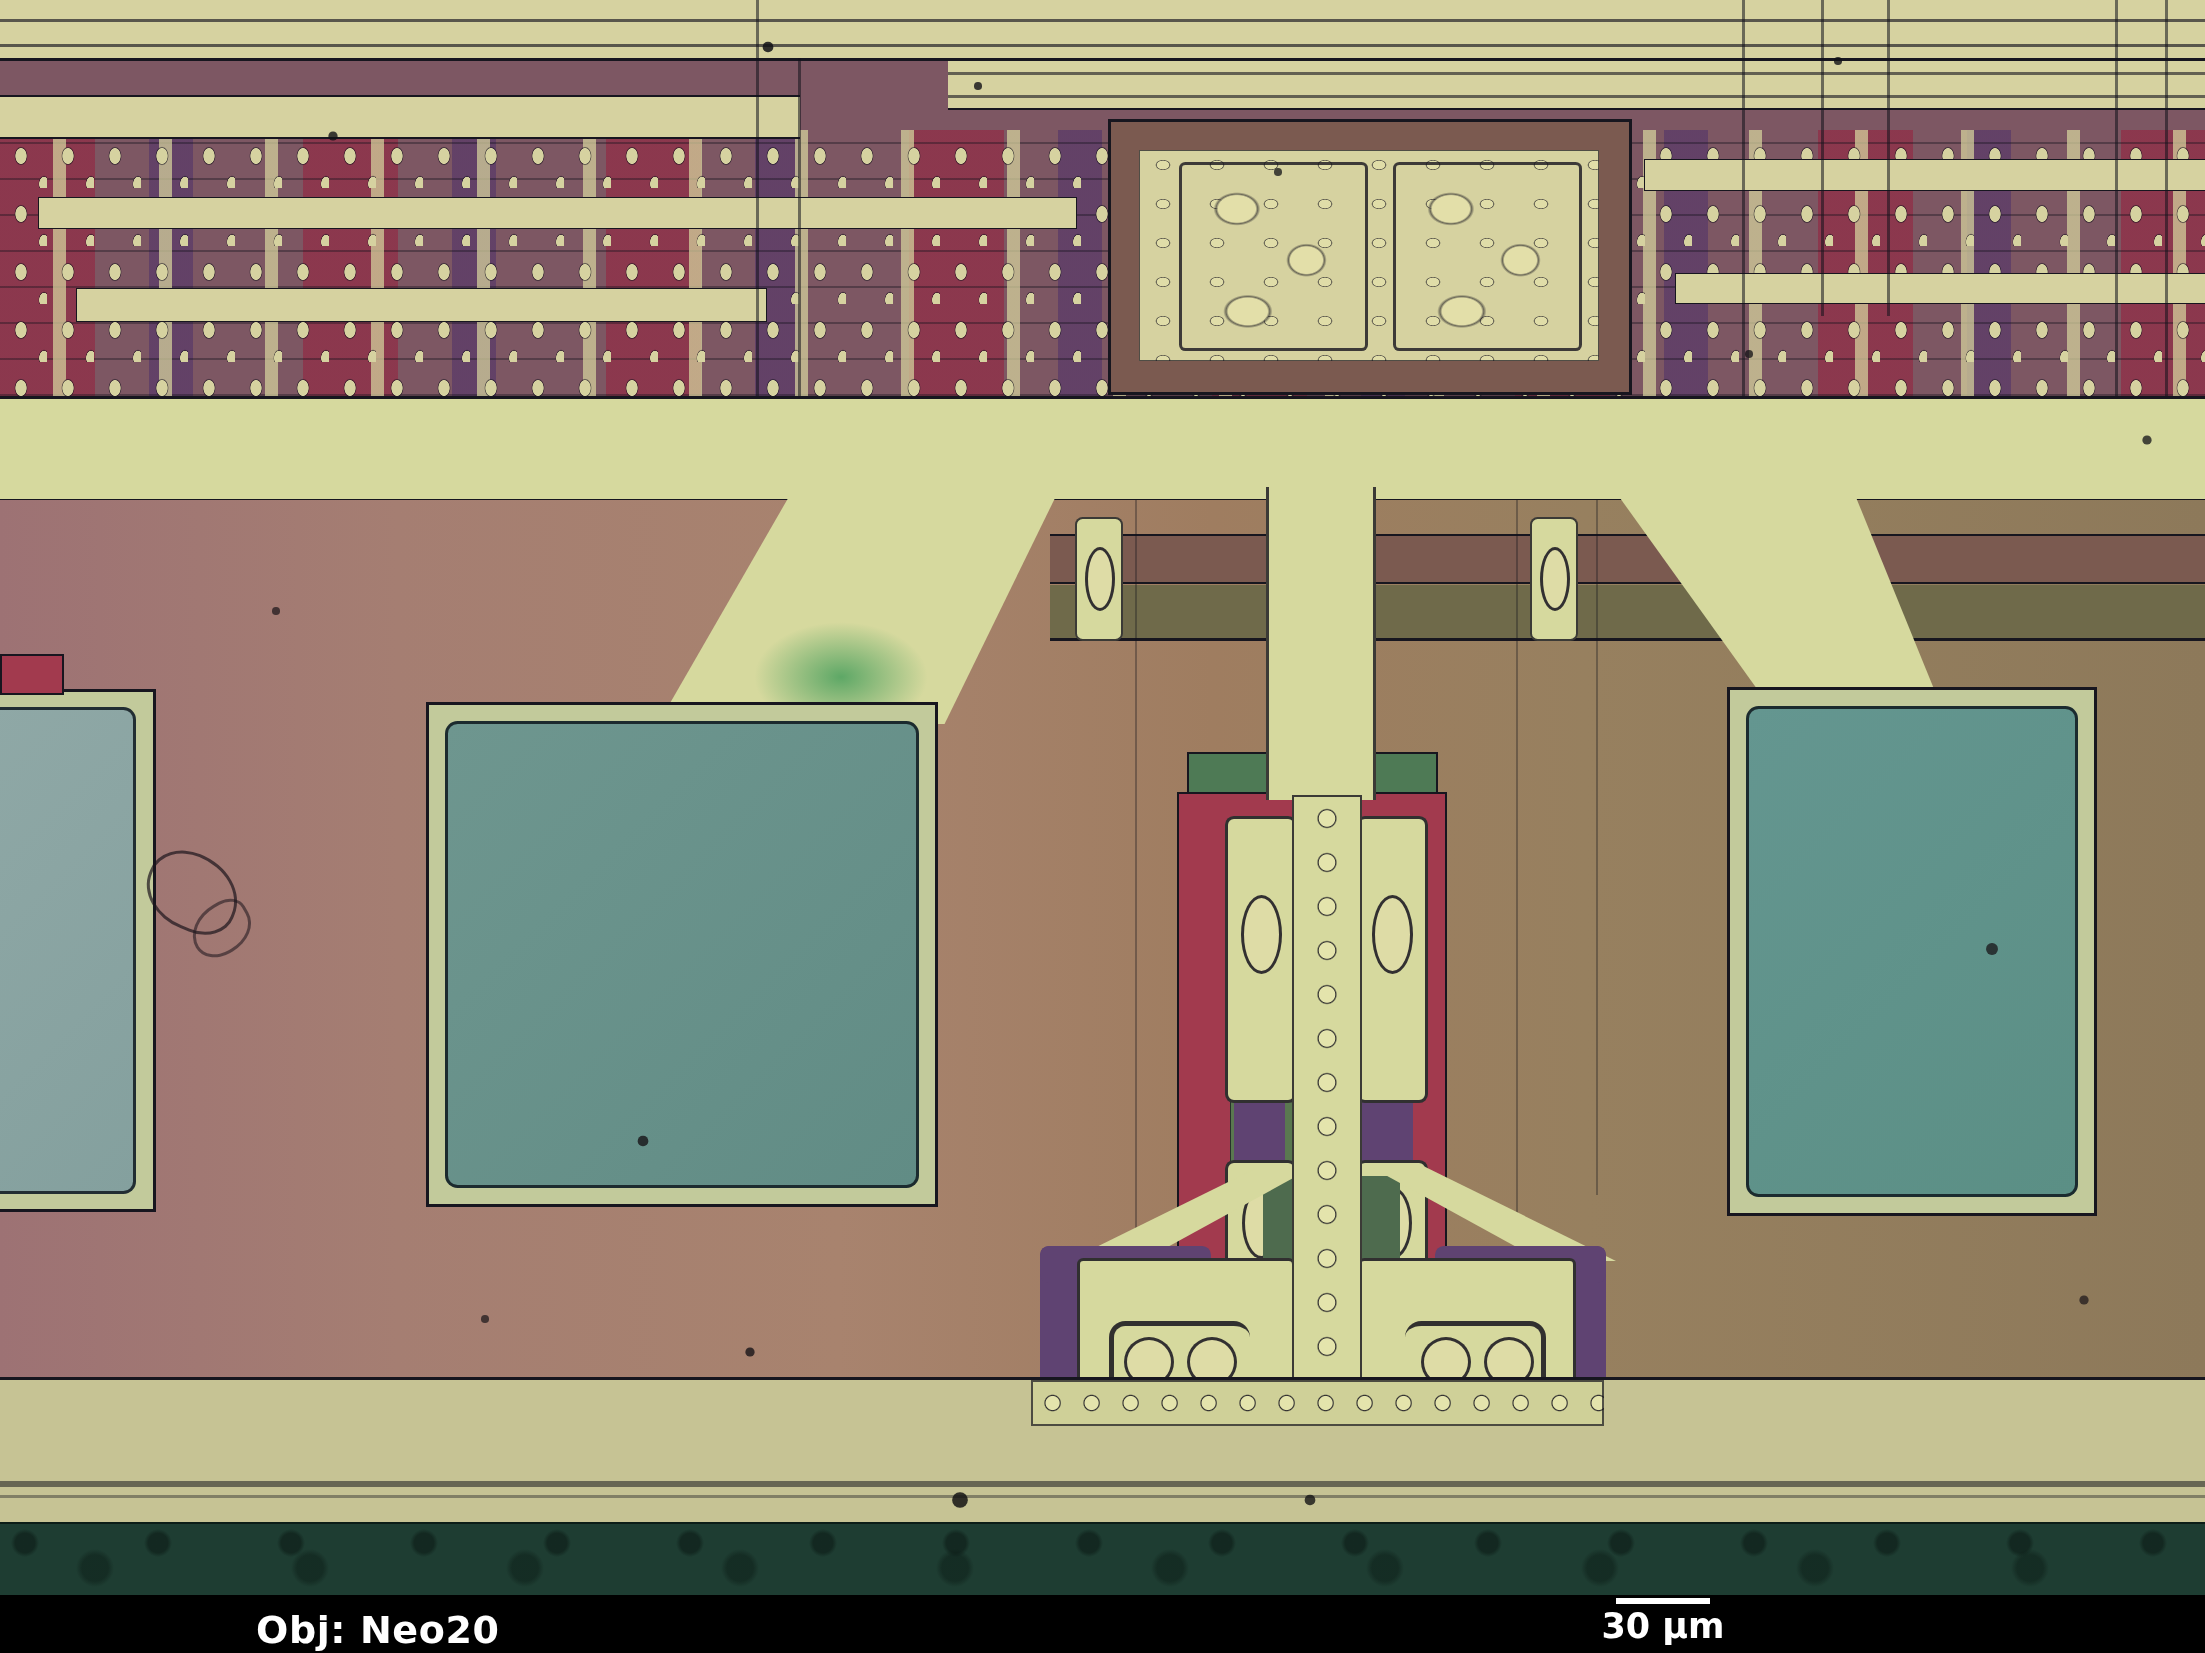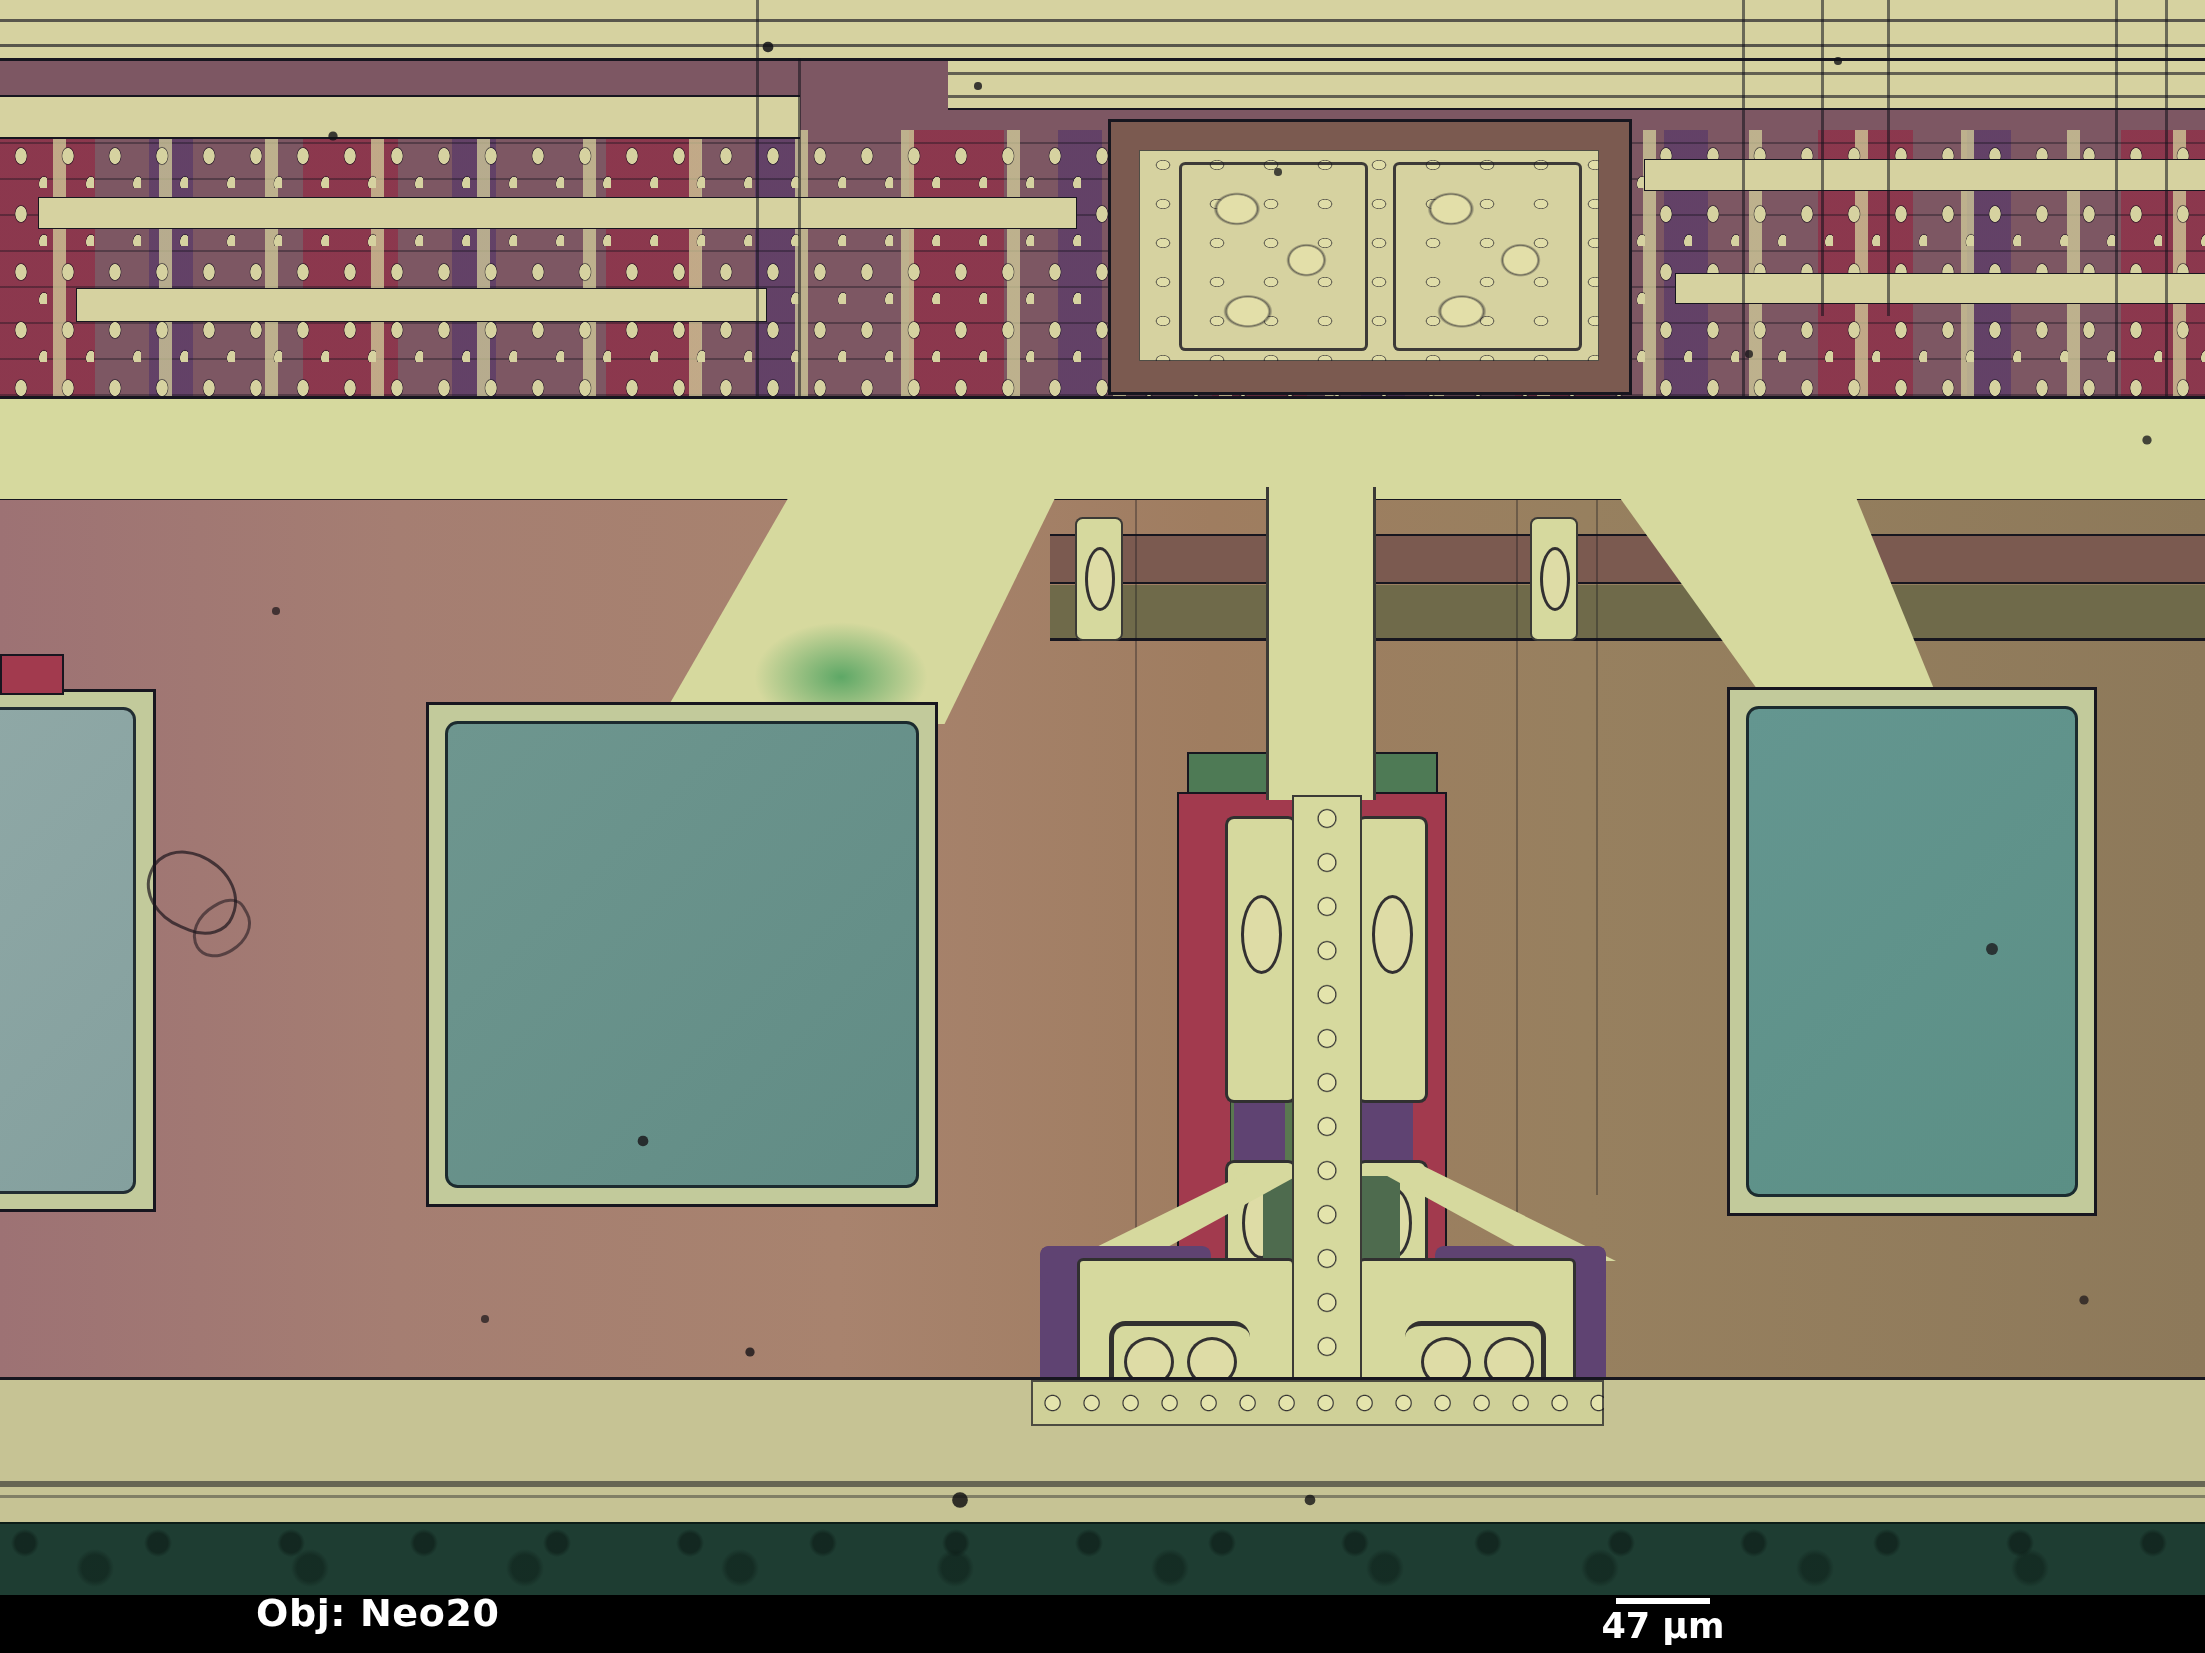--- a/index.html
+++ b/index.html
@@ -104,21 +104,21 @@
     border-top:3.2px solid var(--outline-dark);}
   #bb-line1{left:0;top:101px;width:2205px;height:5.7px;background:rgba(25,25,30,.55);}
   #bb-line2{left:0;top:115px;width:2205px;height:2.5px;background:rgba(25,25,30,.4);}
   #green-strip{left:0;top:1522px;width:2205px;height:72px;background:var(--dark-green-strip);
     border-top:2.5px solid #0c1d17;
     background-image:radial-gradient(circle 14px at 25px 19px, rgba(8,20,16,.5) 70%, transparent 100%),
       radial-gradient(circle 19px at 95px 44px, rgba(10,26,20,.45) 70%, transparent 100%);
     background-size:133px 70px,215px 82px;}
   
   #info-bar{left:0;top:1595px;width:2205px;height:59px;background:var(--info-bar-bg);}
-  #obj-label{position:absolute;left:256px;bottom:19px;color:var(--info-text);
+  #obj-label{position:absolute;left:256px;bottom:2px;color:var(--info-text);
     font-size:38px;font-weight:bold;letter-spacing:0.6px;white-space:nowrap;}
   #scale-line{position:absolute;left:1616px;top:2.5px;width:94px;height:6.3px;background:var(--info-text);}
   #scale-label{position:absolute;left:1600px;top:11.4px;width:126px;text-align:center;color:var(--info-text);
     font-size:35px;font-weight:bold;white-space:nowrap;}
   #dust{left:0;top:0;width:7.6px;height:7.6px;border-radius:50%;background:transparent;
     box-shadow:
       764px 43px 0 1.3px rgba(18,18,22,.85), 974px 82px 0 0 rgba(18,18,22,.8),
       329px 132px 0 0.6px rgba(18,18,22,.8), 1834px 57px 0 0 rgba(18,18,22,.8),
       1274px 168px 0 0 rgba(18,18,22,.75), 1745px 350px 0 0 rgba(18,18,22,.75),
       639px 1137px 0 1.3px rgba(24,20,24,.8), 746px 1348px 0 0.6px rgba(24,20,24,.8),
@@ -251,16 +251,16 @@
     <div id="bb-line2" class="abs"></div>
   </div>
   <div id="via-row" class="abs" style="left:1031px;top:1380px;width:569px;height:42px;"></div>
   <div id="green-strip" class="abs"></div>
 
   <div id="dust" class="abs"></div>
 
   <div id="info-bar" class="abs">
     <div id="obj-label">Obj: Neo20</div>
     <div id="scale-line"></div>
-    <div id="scale-label">47 µm</div>
+    <div id="scale-label">30 µm</div>
   </div>
 </div>
 
 
 </body></html>

